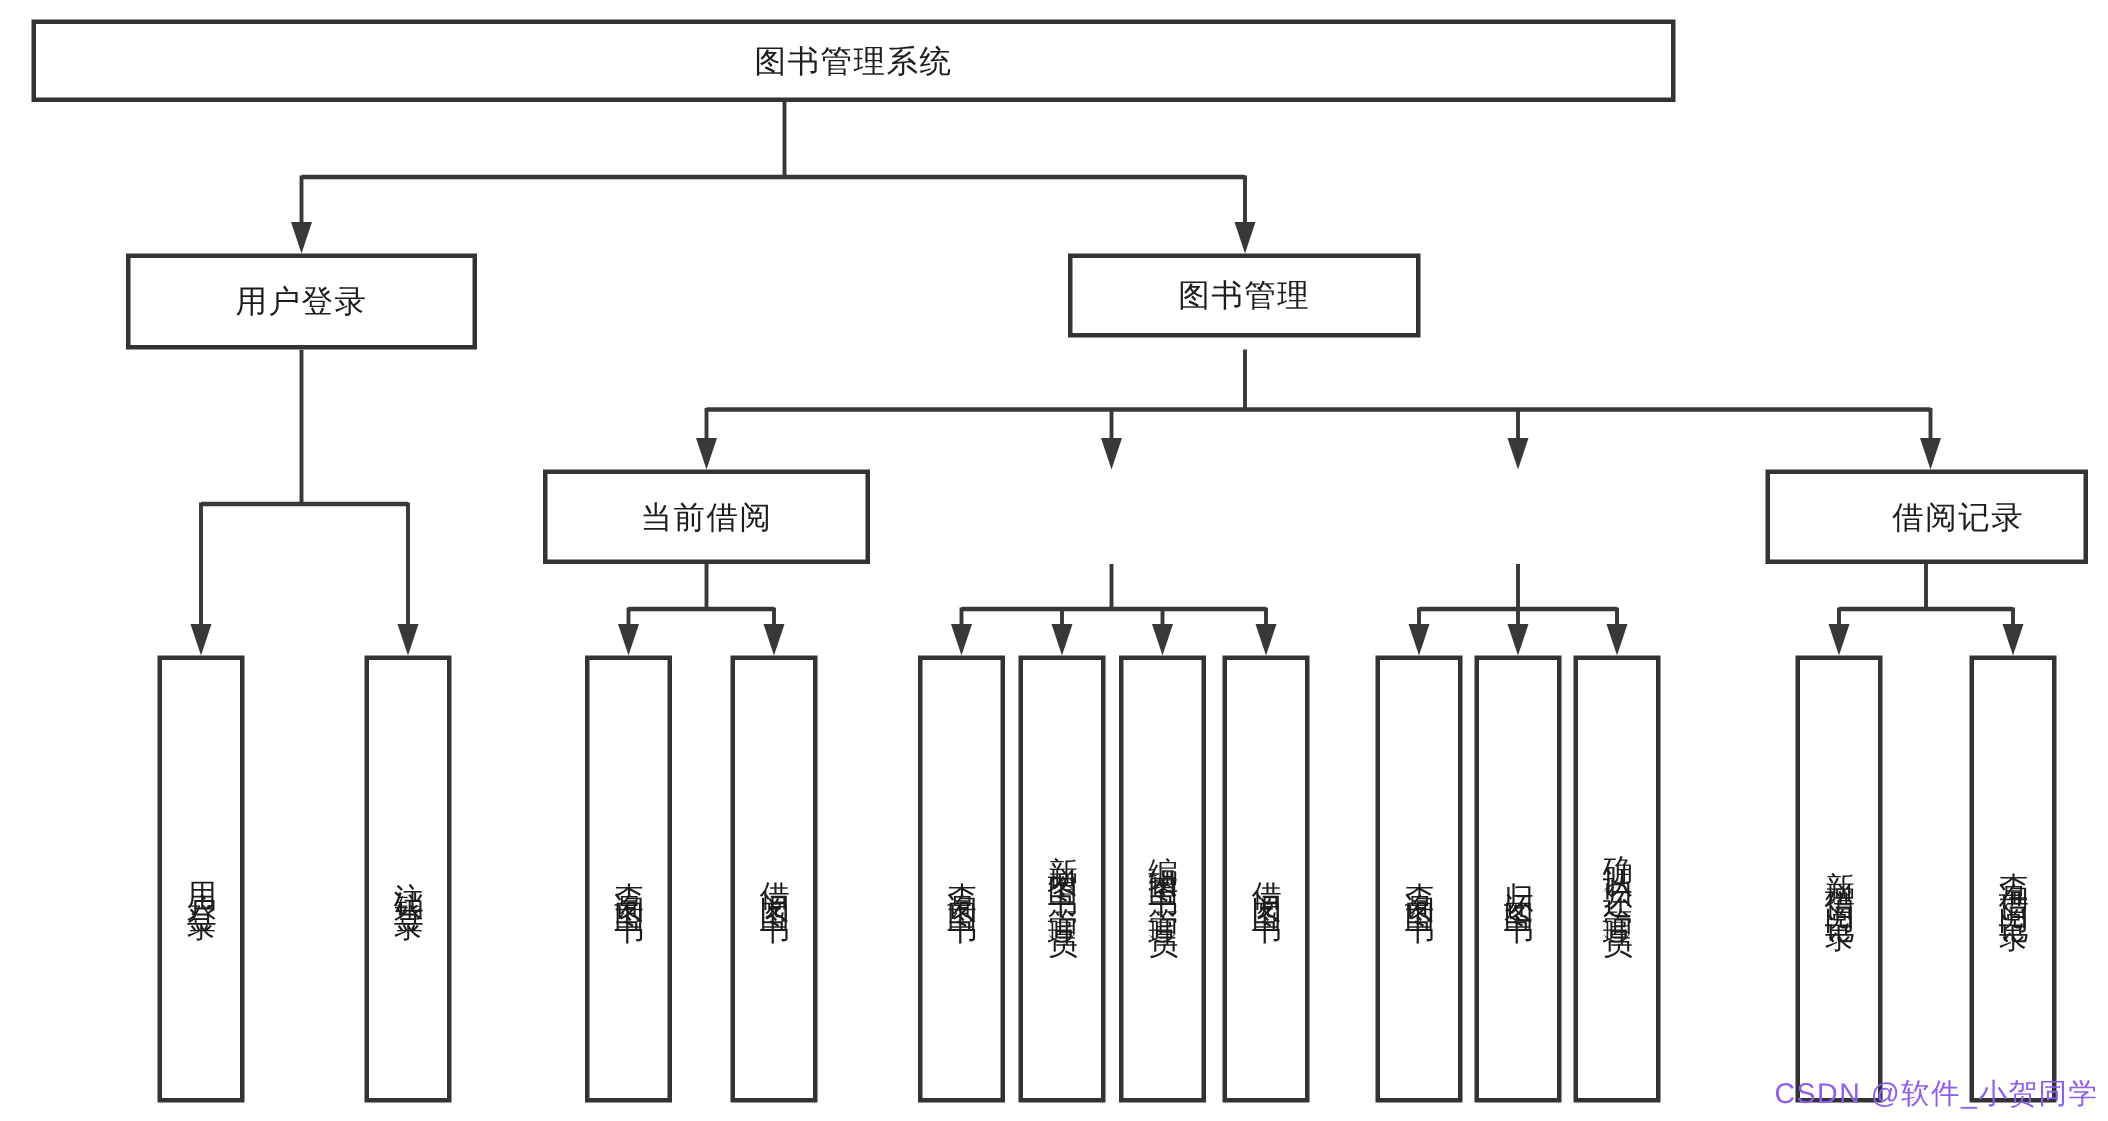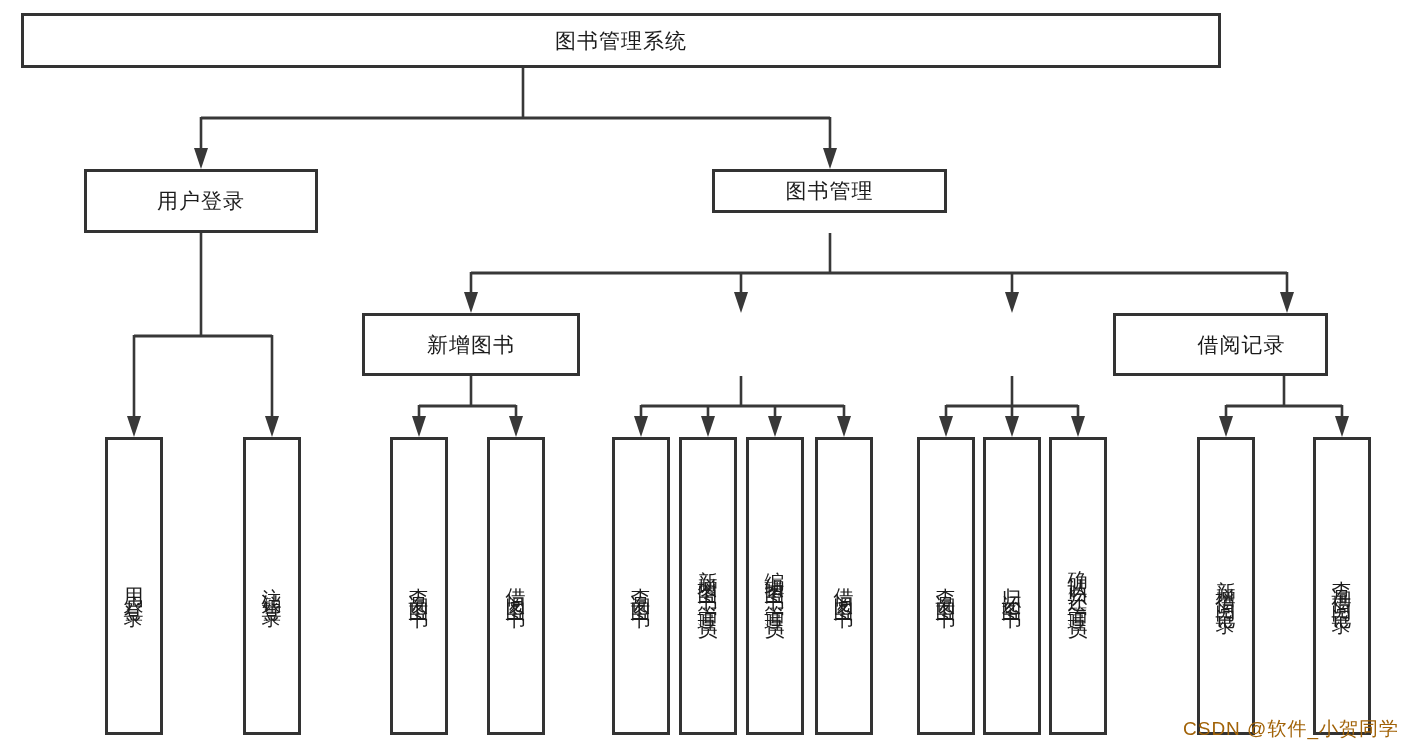--- a/index.html
+++ b/index.html
@@ -53,21 +53,21 @@
     writing-mode: vertical-rl;
     text-orientation: mixed;
     letter-spacing: 7px;
     line-height: 1;
   }
   .watermark {
     position: absolute;
     left: 1183px;
     top: 716px;
     font-size: 19px;
-    color: #a16207;
+    color: #8b5cf6;
     letter-spacing: 1px;
     white-space: nowrap;
     z-index: 5;
   }
 </style>
 </head>
 <body>
 
 <div class="canvas">
 
@@ -153,27 +153,27 @@
       <path d="M1226,406 H1342" stroke-width="3"></path>
       <path d="M1226,405 V417"></path>
       <path d="M1342,405 V417"></path>
     </g>
     <g fill="#383838" stroke="none">
       <polygon points="1219,416 1233,416 1226,437"></polygon>
       <polygon points="1335,416 1349,416 1342,437"></polygon>
     </g>
   </svg>
 
-  <div class="box" style="left:21px; top:13px; width:1200px; height:55px;">图书管理系统</div>
+  <div class="box" style="left:21px; top:13px; width:1096px; height:55px;">图书管理系统</div>
 
   <div class="box" style="left:84px; top:169px; width:234px; height:64px;">用户登录</div>
-  <div class="box" style="left:712px; top:169px; width:235px; height:44px;">图书管理</div>
-
-  <div class="box" style="left:362px; top:313px; width:218px; height:63px;">新增图书</div>
-  <div class="box" style="left:1113px; top:313px; width:215px; height:63px;padding-left:42px;">借阅记录</div>
+  <div class="box" style="left:712px; top:169px; width:235px; height:56px;">图书管理</div>
+
+  <div class="box" style="left:362px; top:313px; width:218px; height:63px;">当前借阅</div>
+  <div class="box" style="left:1177px; top:313px; width:215px; height:63px;padding-left:42px;">借阅记录</div>
 
   <div class="vbox" style="left:105px;">
     <span>用户登录</span>
   </div>
   <div class="vbox" style="left:243px;">
     <span>注销登录</span>
   </div>
 
   <div class="vbox" style="left:390px;">
     <span>查询图书</span>

